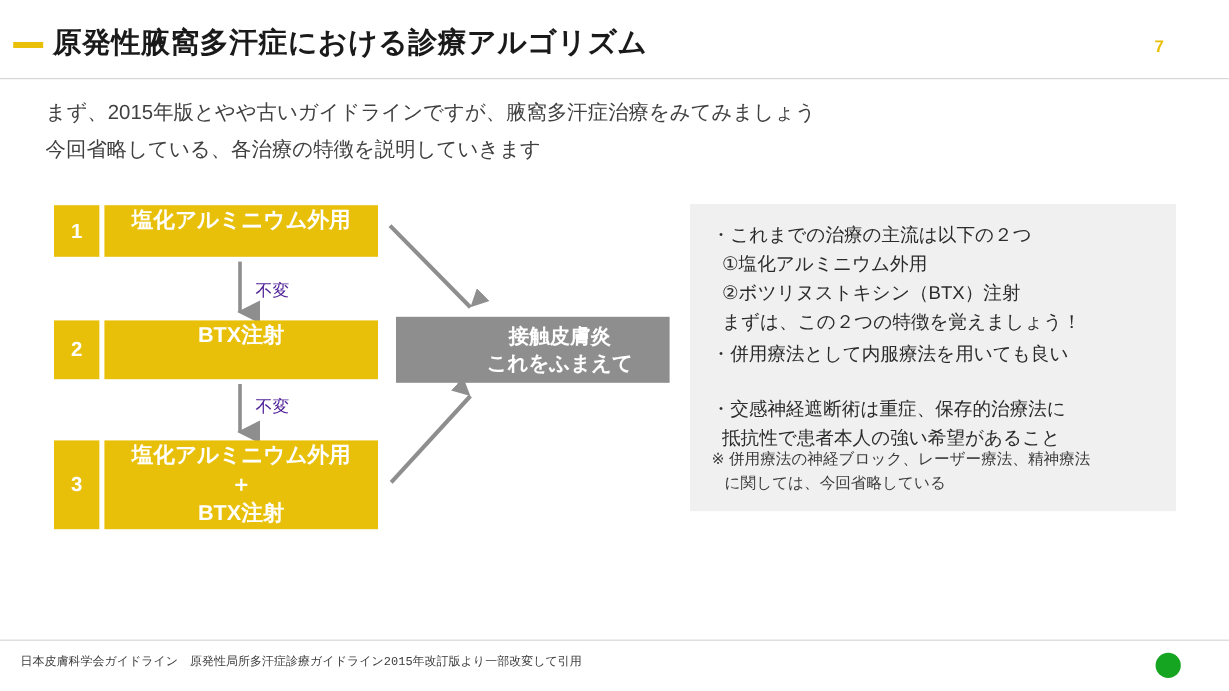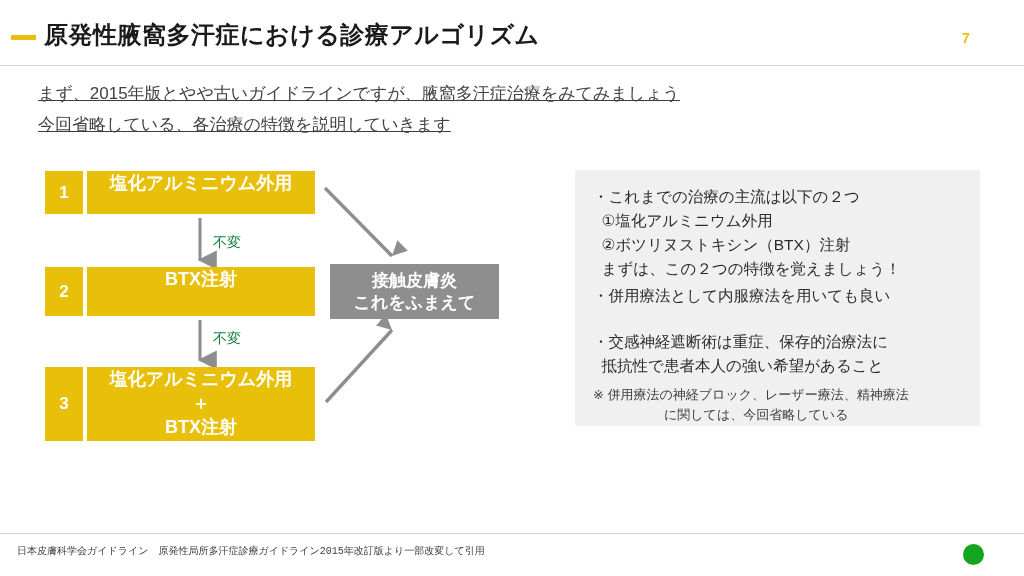--- a/index.html
+++ b/index.html
@@ -49,21 +49,20 @@
     left: 0; top: 65px;
     width: 1024px; height: 1px;
     background: #d6d6d6;
   }
 
   
   #subtitle-block {
     position: absolute;
     left: 38px; top: 78px;
     width: 820px;
-    text-decoration: underline;
   }
   .subtitle-line {
     font-size: 17px;
     line-height: 31px;
     color: #404040;
     white-space: nowrap;
   }
 
   
   #flowchart {
@@ -104,37 +103,38 @@
     line-height: 24px;
     text-align: center;
   }
   #flow-box-1 { left: 45px; top: 171px; width: 270px; height: 43px; }
   #flow-box-2 { left: 45px; top: 267px; width: 270px; height: 49px; }
   #flow-box-3 { left: 45px; top: 367px; width: 270px; height: 74px; }
 
   #gray-box {
     position: absolute;
     left: 330px; top: 264px;
-    width: 169px; height: 55px;
+    width: 183px; height: 55px;
     background: #8e8e8e;
     color: #ffffff;
     font-size: 17px;
     font-weight: bold;
     display: flex;
     flex-direction: column;
     align-items: center;
     justify-content: center;
     line-height: 22px;
     text-align: center;
+    padding-left: 45px;
   }
 
   .arrow-label {
     position: absolute;
     font-size: 14px;
-    color: #15803d;
+    color: #4c1d95;
     white-space: nowrap;
   }
   #arrow-label-1 { left: 213px; top: 234px; }
   #arrow-label-2 { left: 213px; top: 330px; }
 
   #flow-svg {
     position: absolute;
     left: 0; top: 0;
     width: 570px; height: 576px;
     pointer-events: none;
@@ -153,26 +153,25 @@
     font-size: 15.5px;
     line-height: 24px;
     color: #2b2b2b;
     white-space: pre;
   }
   #info-item-0 { top: 15px; }
   #info-item-1 { top: 114px; }
   #info-item-2 { top: 160px; }
   #info-note {
     position: absolute;
-    left: 18px; top: 215px;
+    left: 18px; top: 203px;
     font-size: 13px;
     line-height: 20px;
     color: #3c3c3c;
     white-space: pre;
-    text-align: center;
   }
 
   
   #footer-divider {
     position: absolute;
     left: 0; top: 533px;
     width: 1024px; height: 1px;
     background: #d6d6d6;
   }
   #footer-source {

